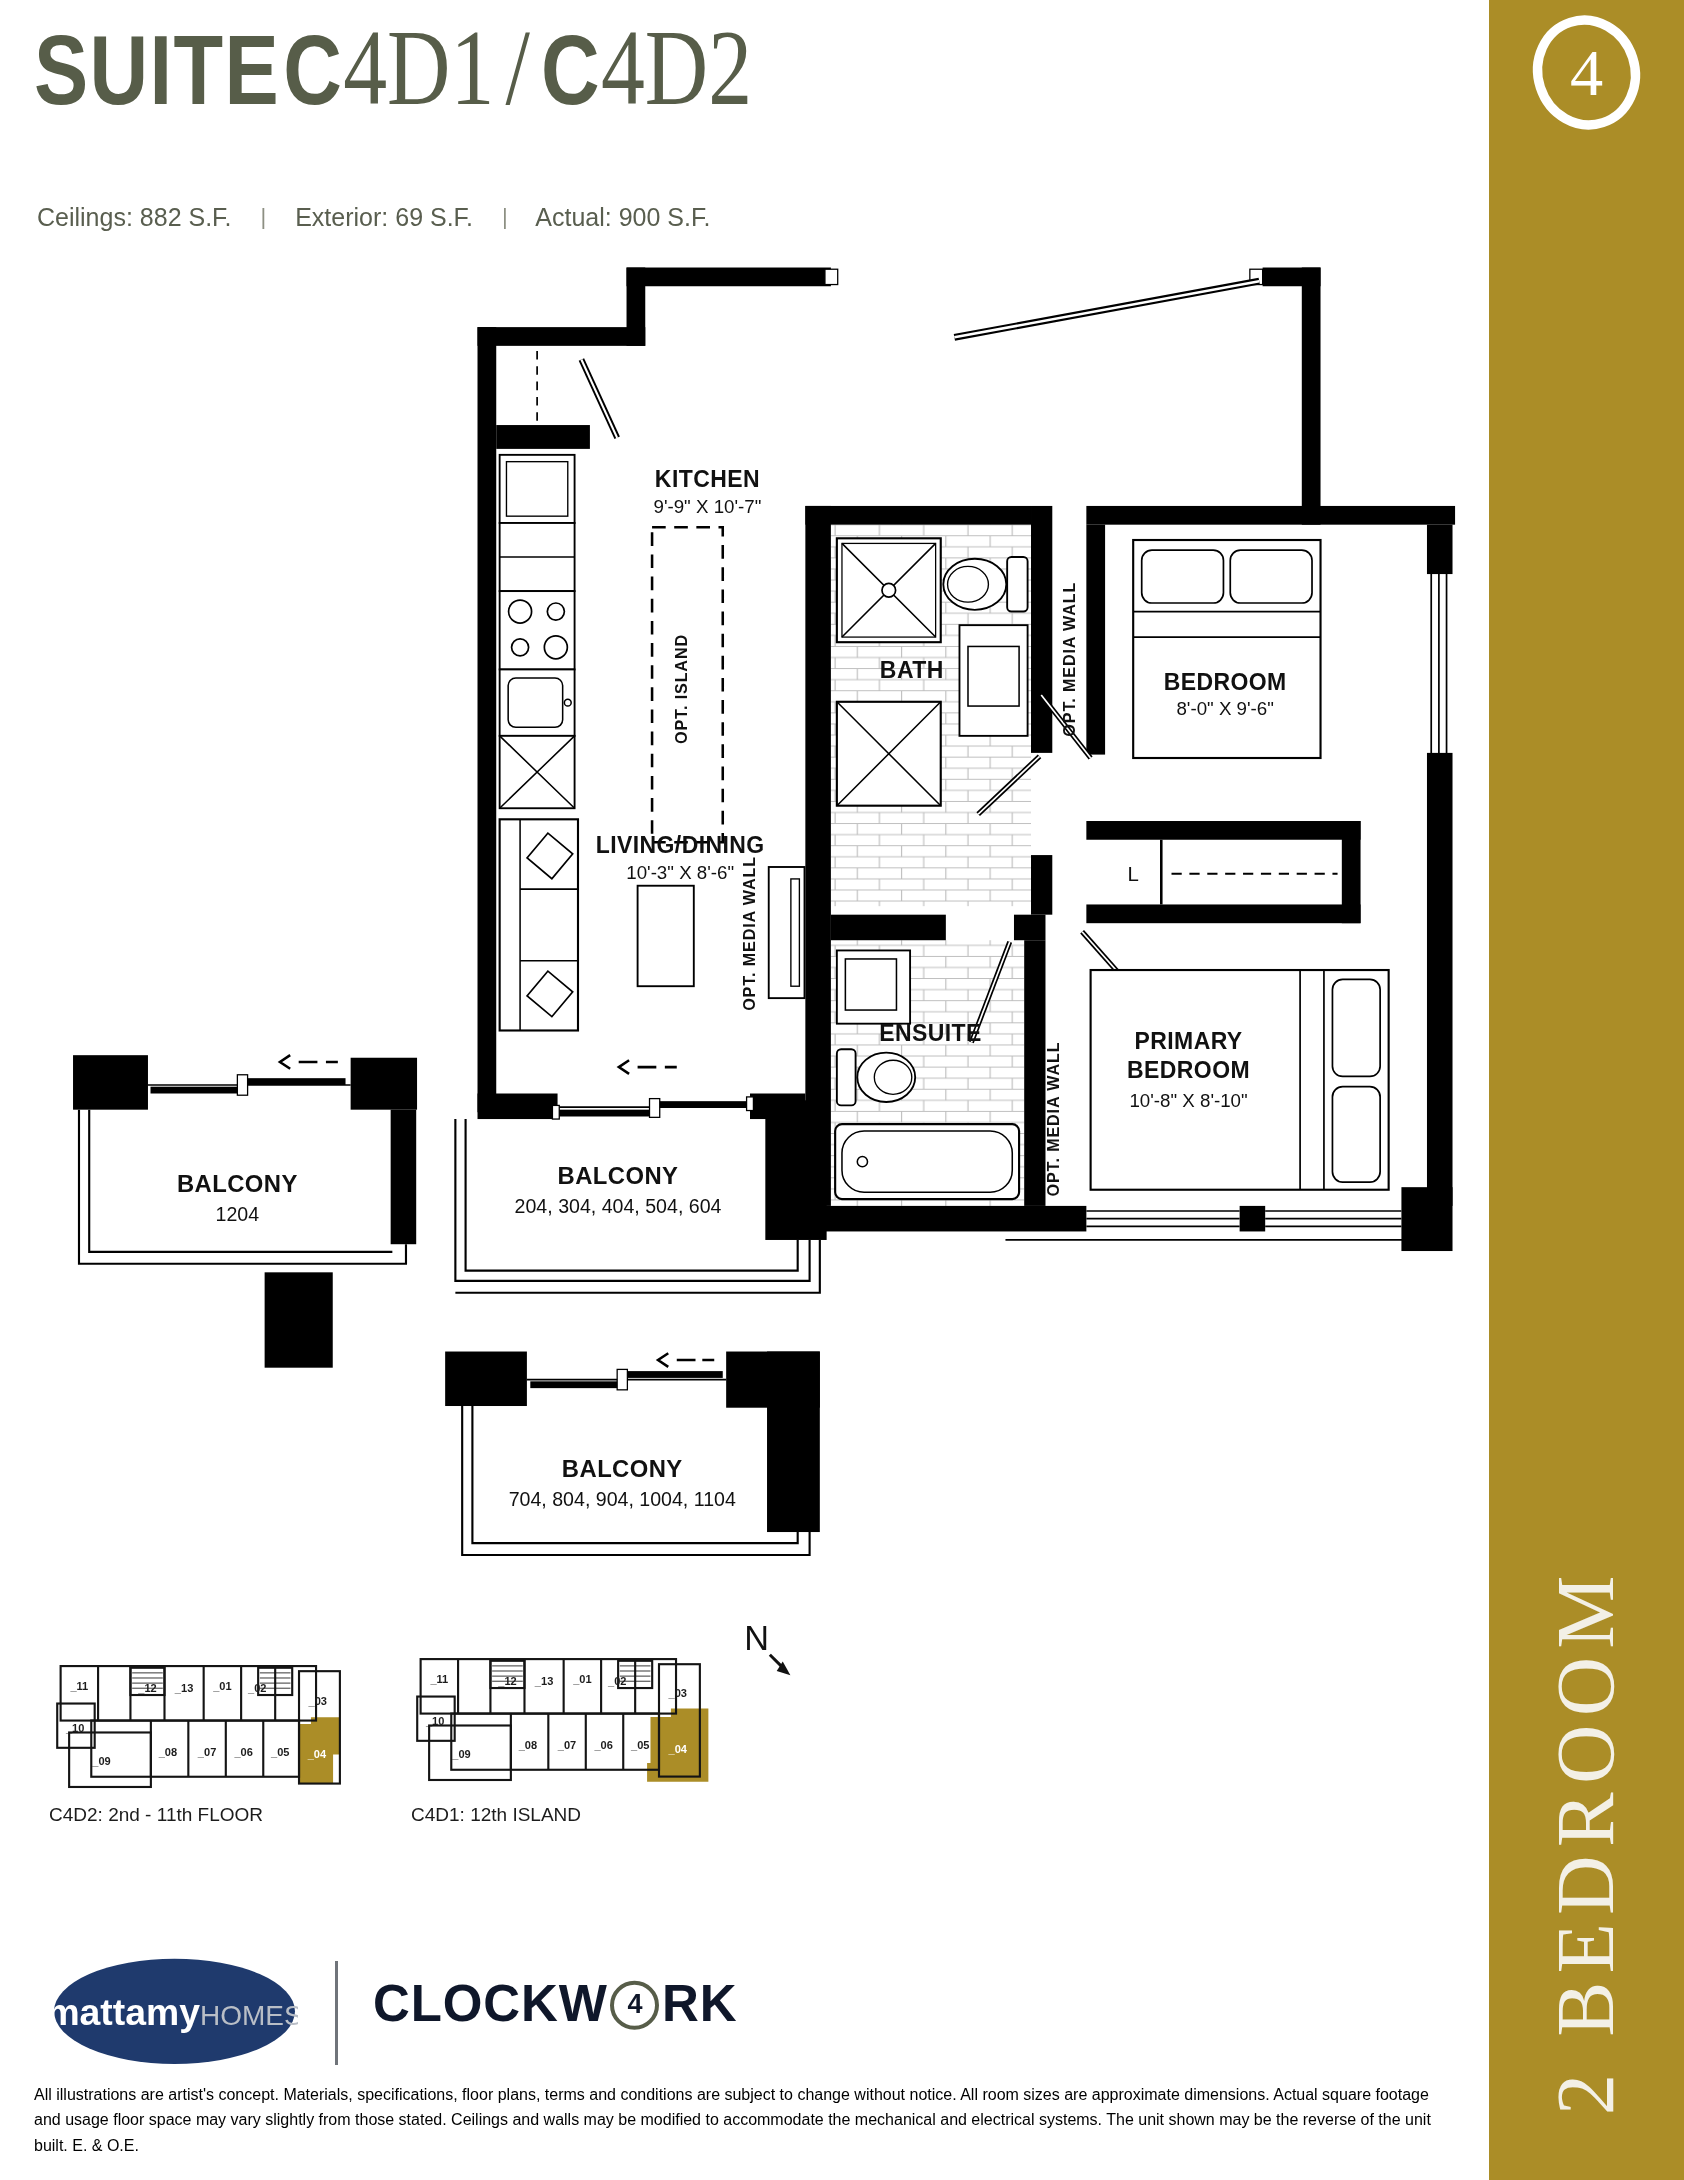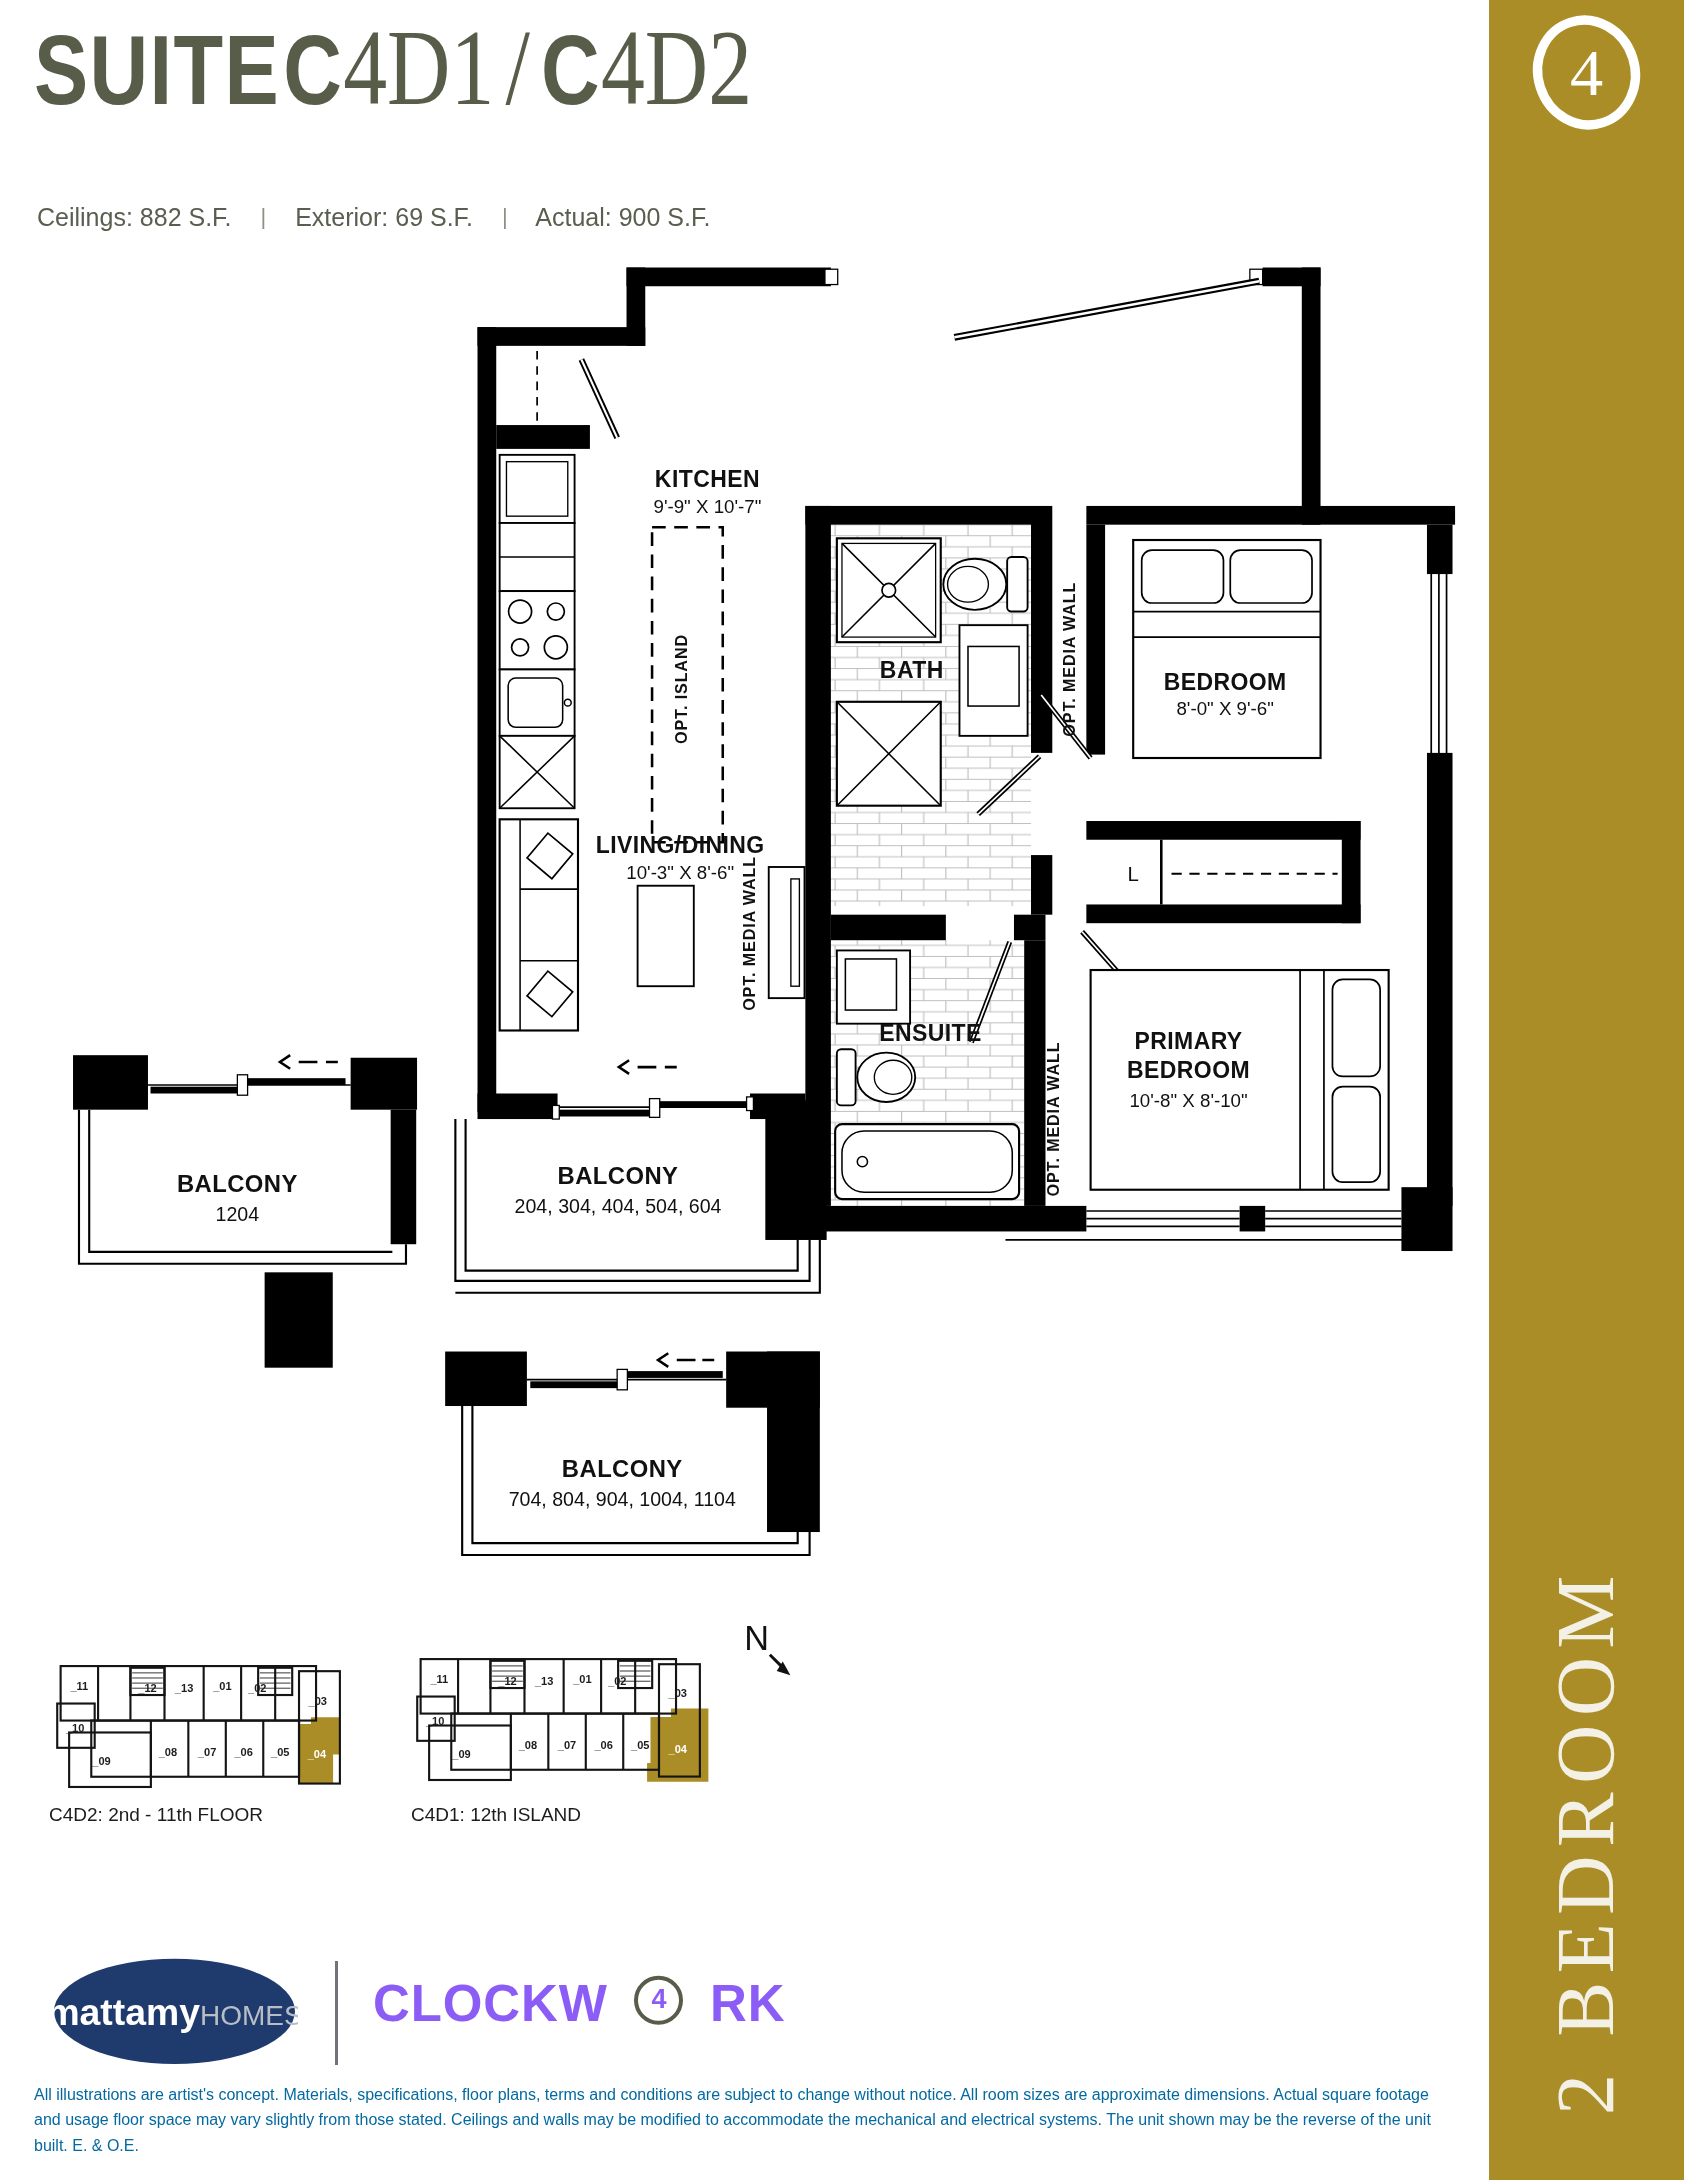--- a/index.html
+++ b/index.html
@@ -37,25 +37,25 @@
   .kpt{font:700 13px "Liberation Sans",sans-serif;fill:#1d1d1d;text-anchor:middle;}
   .kptw{font:700 13px "Liberation Sans",sans-serif;fill:#ffffff;text-anchor:middle;}
   .kline{stroke:#141414;fill:none;stroke-width:2.5;}
   .caption{position:absolute;font-size:19px;color:#1c1c1c;}
   .cap1{left:49px;top:1804px;}
   .cap2{left:411px;top:1804px;}
   .compass{position:absolute;left:739px;top:1617px;}
   
   .mattamy-svg{position:absolute;left:51px;top:1957px;}
   .logo-divider{position:absolute;left:335px;top:1961px;width:2.6px;height:104px;background:#70747a;}
-  .clockwork{position:absolute;left:373px;top:1974px;display:flex;color:#8b5cf6;gap:24px;}
+  .clockwork{position:absolute;left:373px;top:1974px;display:flex;align-items:center;color:#0f172a;}
   .cw-txt{font-family:"Liberation Sans",sans-serif;font-weight:700;font-size:51px;letter-spacing:0.9px;}
   .cw-badge{display:inline-block;width:41px;height:41px;border:4.3px solid #575d49;border-radius:50%;
         text-align:center;line-height:39px;font-size:27px;font-weight:700;margin:0 2.6px;transform:translateY(1.7px);}
-  .disclaimer{position:absolute;left:34px;top:2082px;width:1421px;font-size:16px;line-height:1.58;color:#0369a1;}
+  .disclaimer{position:absolute;left:34px;top:2082px;width:1421px;font-size:16px;line-height:1.58;color:#000000;}
 </style>
 </head>
 <body>
 
 <div class="page">
 
   <div class="gold-band">
     <svg class="badge-svg" width="131" height="131" viewBox="0 0 154 154">
       <ellipse cx="77" cy="77" rx="57" ry="62" fill="none" stroke="#ffffff" stroke-width="11" transform="rotate(-18 77 77)"></ellipse>
       <text x="77" y="104" text-anchor="middle" fill="#ffffff" font-family="Liberation Serif, serif" font-size="78">4</text>

